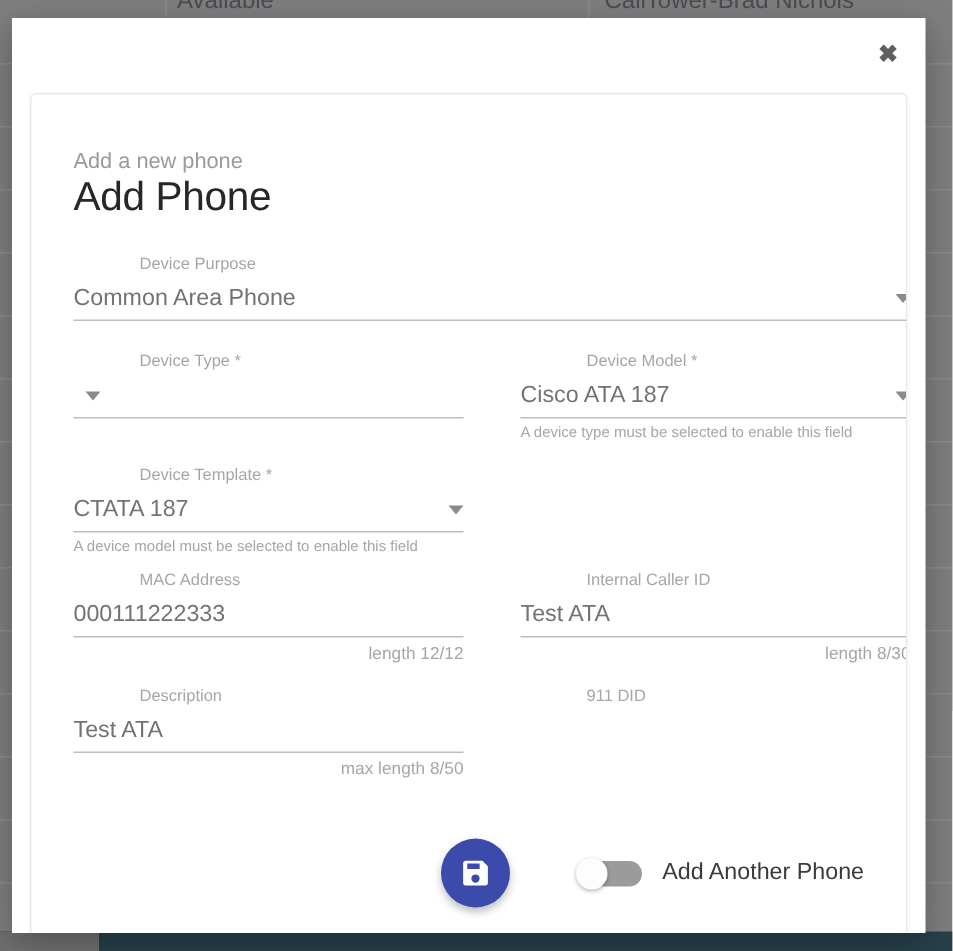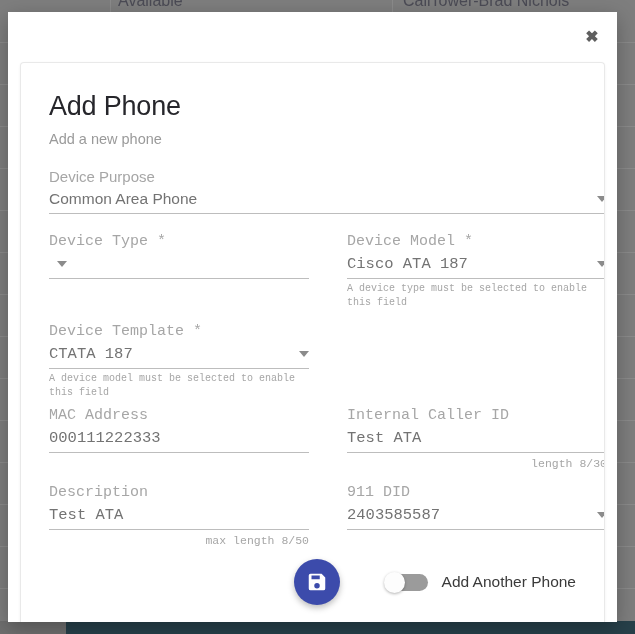--- a/index.html
+++ b/index.html
@@ -128,30 +128,31 @@
     font-weight: 400;
   }
 
   
   .form-body { margin-top: 22px; }
 
   .row {
     display: flex;
     gap: 38px;
   }
-  .col { width: 260px; flex: 0 0 260px; font-family: Liberation Mono, monospace; }
+  .col { width: 260px; flex: 0 0 260px; }
   .col-full { width: 558px; flex: 0 0 558px; }
 
   .field { position: relative; }
 
   .field-label {
-    font-size: 15px;
+    font-size: 11px;
     color: #a6a6a6;
     line-height: 15px;
     white-space: nowrap;
+    margin-left: 44px;
   }
 
   .field-control {
     position: relative;
     border-bottom: 1px solid #bdbdbd;
     height: 30px;
     display: flex;
     align-items: center;
   }
 
@@ -291,22 +292,22 @@
     <div id="bg-footer-bar"></div>
     <div id="bg-footer-bar-left"></div>
   </div>
 
   <div id="dialog">
 
     <div id="close-button">✖</div>
 
     <div id="form-card">
 
+      <div id="subtitle">Add a new phone</div>
       <div id="title">Add Phone</div>
-      <div id="subtitle">Add a new phone</div>
 
       <div class="form-body">
 
         <div class="row">
           <div class="col-full">
             <div class="field">
               <div class="field-label">Device Purpose</div>
               <div class="field-control">
                 <span class="field-value">Common Area Phone</span>
                 <span class="caret"></span>
@@ -355,20 +356,21 @@
 
         <div class="spacer-8"></div>
 
         <div class="row">
           <div class="col">
             <div class="field">
               <div class="field-label">MAC Address</div>
               <div class="field-control">
                 <span class="field-value">000111222333</span>
               </div>
+              <div class="field-counter">length 12/12</div>
             </div>
           </div>
           <div class="col">
             <div class="field">
               <div class="field-label">Internal Caller ID</div>
               <div class="field-control">
                 <span class="field-value">Test ATA</span>
               </div>
               <div class="field-counter">length 8/30</div>
             </div>
@@ -383,24 +385,20 @@
               <div class="field-label">Description</div>
               <div class="field-control">
                 <span class="field-value">Test ATA</span>
               </div>
               <div class="field-counter">max length 8/50</div>
             </div>
           </div>
           <div class="col">
             <div class="field">
               <div class="field-label">911 DID</div>
-              <div class="field-control">
-                <span class="field-value">2403585587</span>
-                <span class="caret"></span>
-              </div>
             </div>
           </div>
         </div>
 
       </div>
 
       <div id="action-row">
 
         <div id="save-fab">
           <span>

